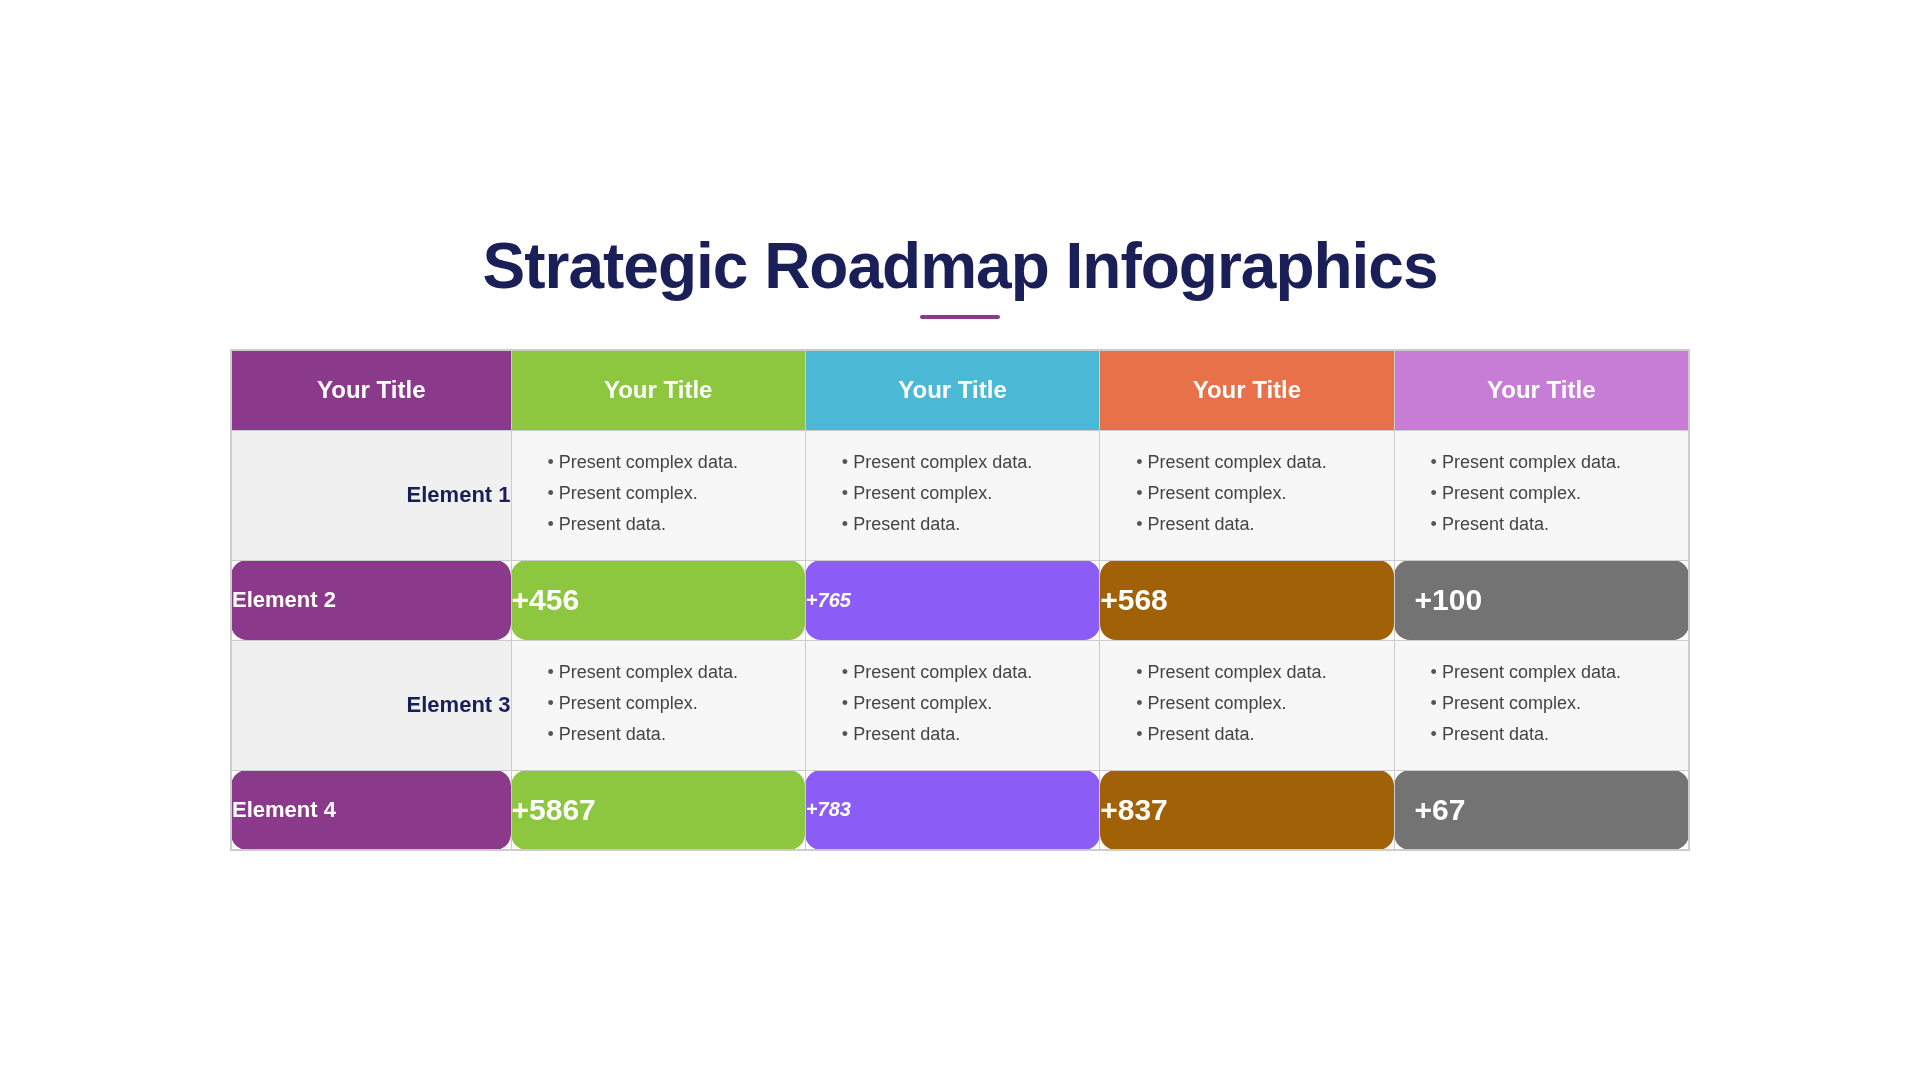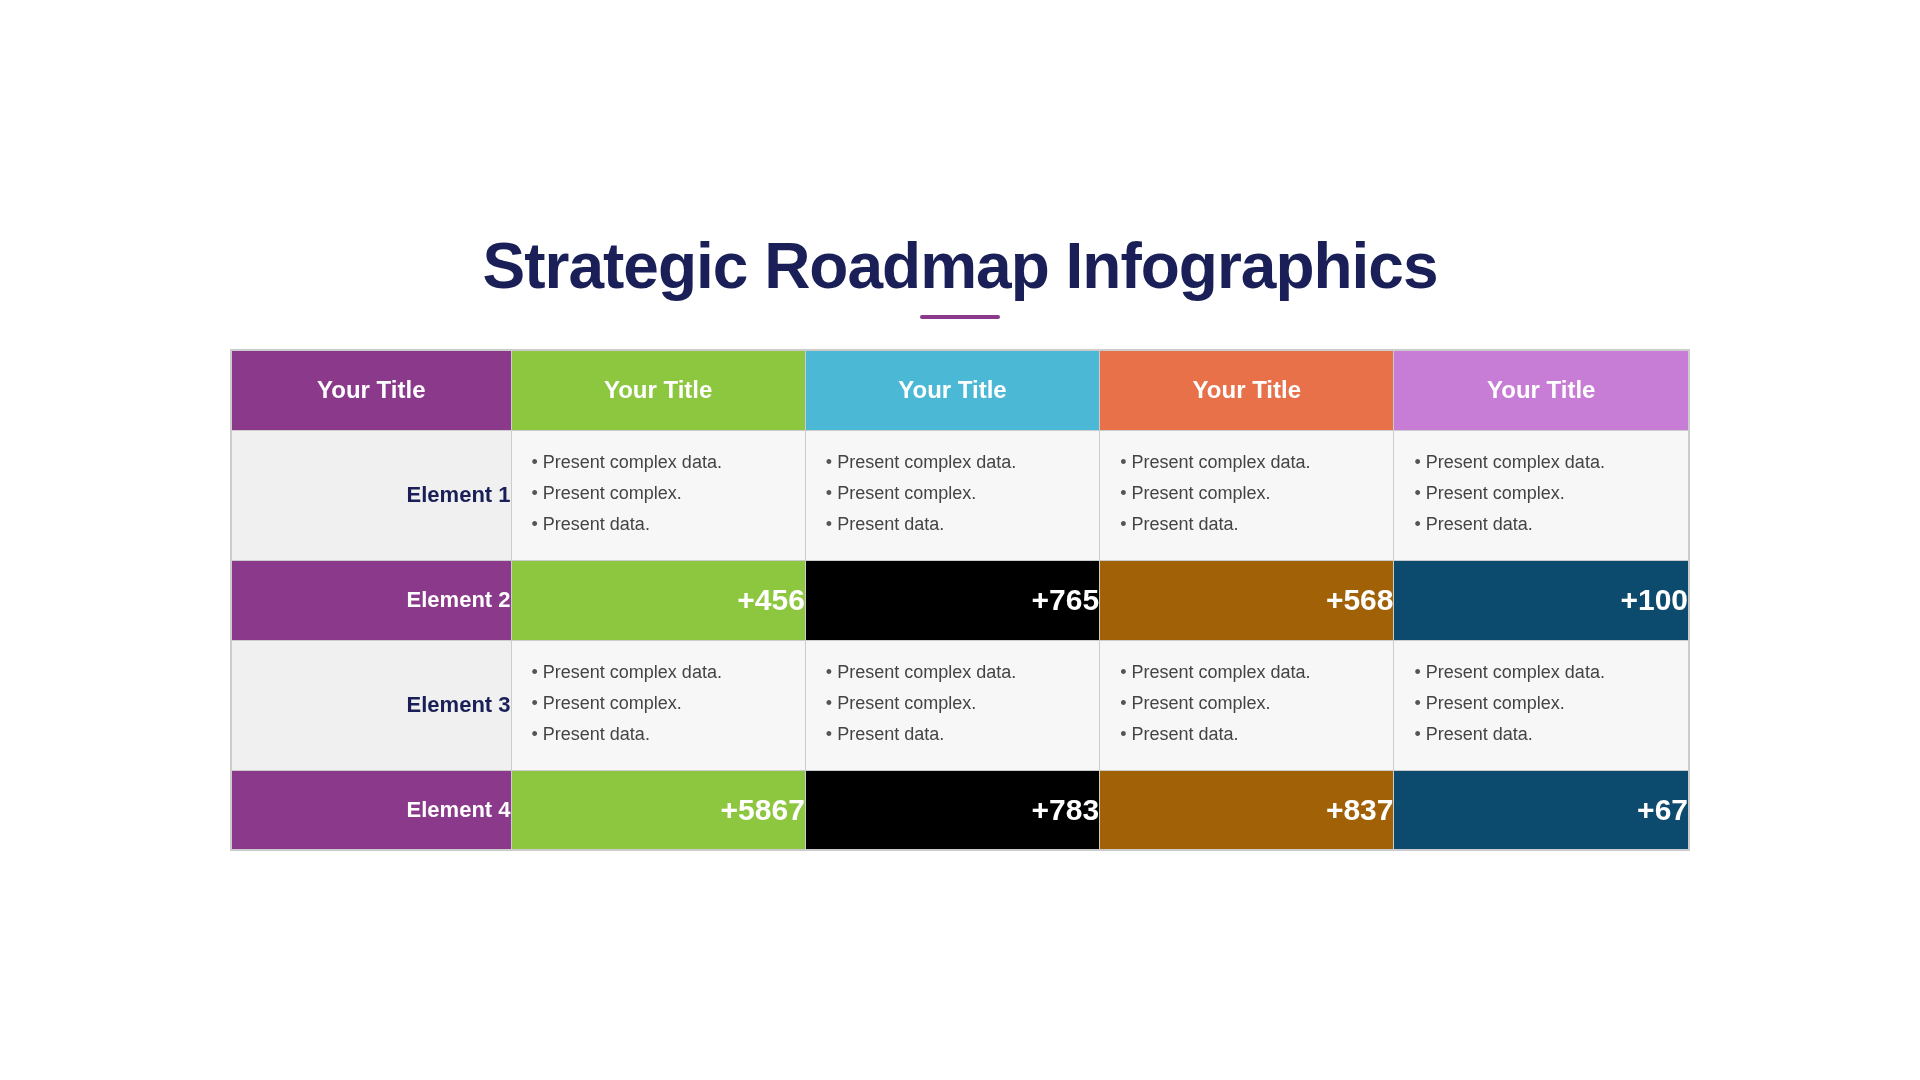--- a/index.html
+++ b/index.html
@@ -96,72 +96,75 @@
     }
     .text-row .row-label {
       background: #f0f0f0;
       text-align: right;
       font-size: 22px;
       font-weight: 700;
       color: #1a2057;
     }
     .text-row .cell-content {
       background: #f7f7f7;
-      padding: 16px 20px;
+      padding: 16px 36px;
       font-size: 18px;
       color: #444;
       vertical-align: middle;
     }
     .text-row .cell-content ul {
       list-style: none;
       padding: 0;
     }
     .text-row .cell-content ul li::before {
       content: "• ";
       color: #555;
     }
     .text-row .cell-content ul li {
       margin-bottom: 4px;
       line-height: 1.5;
     }
     
     .number-row td {
       height: 80px;
-      text-align: right;
-      vertical-align: middle;
+      text-align: left;
+      vertical-align: middle;
+      border-radius: 16px;
     }
     .number-row .row-label {
       background: #8b3a8b;
       color: white;
       font-size: 22px;
       font-weight: 700;
     }
     .number-row .num-green {
       background: #8dc63f;
       color: white;
       font-size: 30px;
       font-weight: 700;
     }
     .number-row .num-blue {
-      background: #000000;
-      color: white;
-      font-size: 30px;
-      font-weight: 700;
+      background: #8b5cf6;
+      color: white;
+      font-size: 20px;
+      font-weight: 700;
+      font-style: italic;
     }
     .number-row .num-red {
       background: #a16207;
       color: white;
       font-size: 30px;
       font-weight: 700;
     }
     .number-row .num-purple {
-      background: #0c4a6e;
+      background: #737373;
       color: white;
       font-size: 30px;
       font-weight: 700;
+      padding-left: 20px;
     }
   </style>
 </head>
 <body>
 
 <div class="page-header">
   <h1 class="main-title">Strategic Roadmap Infographics</h1>
   <div class="title-underline"></div>
 </div>
 

